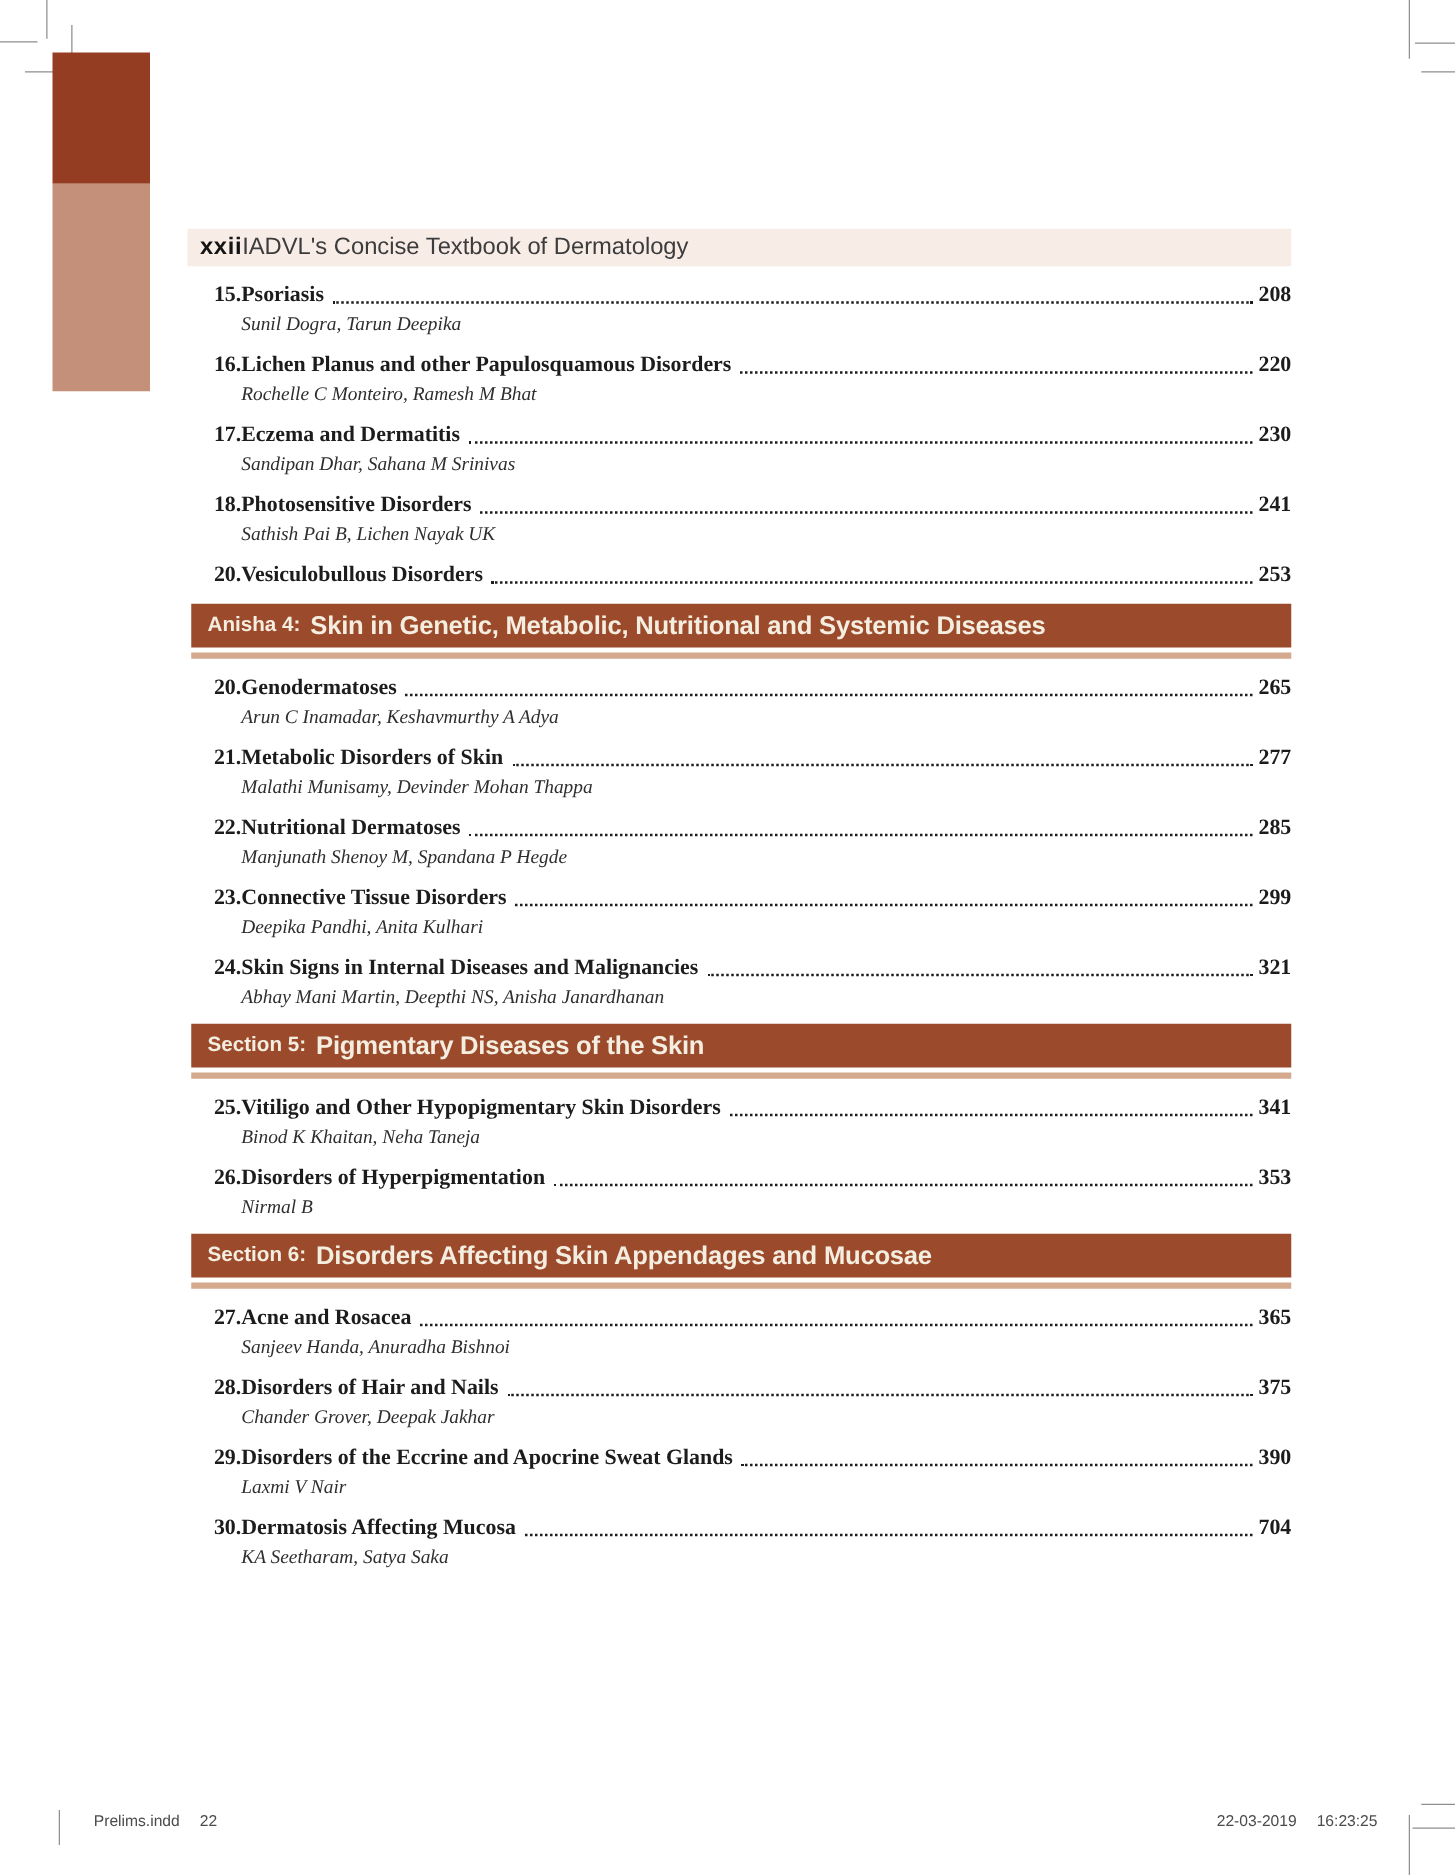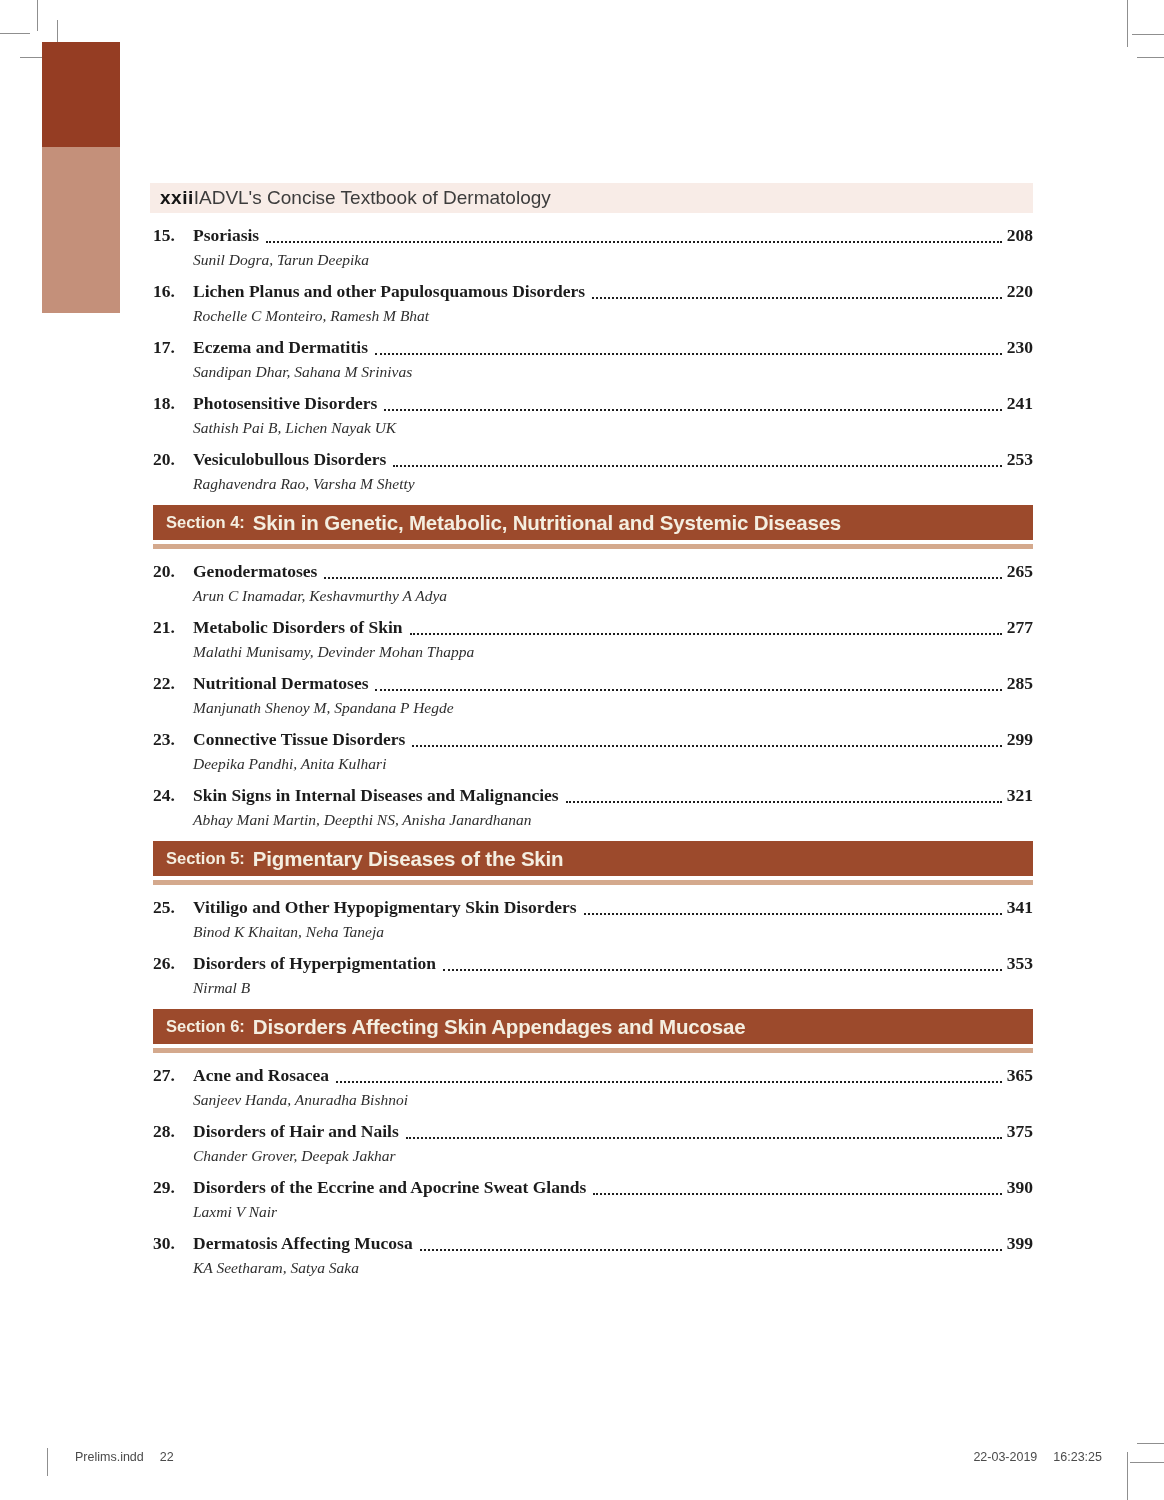--- a/index.html
+++ b/index.html
@@ -22,21 +22,21 @@
     background:var(--header-band,#f8ece7);
     display:flex;align-items:center;
     font-family:"Liberation Sans", sans-serif;
   }
   .folio{font-weight:bold;font-size:19px;color:#141414;margin-left:10px;letter-spacing:.5px;}
   .book-title{font-size:19px;color:#3c3c3c;}
   
   #toc{position:absolute;left:153px;top:225px;width:880px;}
   .entry{margin-bottom:10px;}
   .entry-row{display:flex;align-items:baseline;height:24px;font-weight:bold;font-size:17.5px;color:#1c1c1c;}
-  .num{width:40px;flex:0 0 40px;}
+  .num{width:40px;flex:0 0 40px;text-align:right;}
   .title{white-space:nowrap;}
   .leader{flex:1;border-bottom:2px dotted #1e1e1e;align-self:flex-end;margin:0 5px 6px 7px;min-width:30px;}
   .page-num{text-align:right;}
   .authors{margin-left:40px;height:22px;line-height:22px;font-style:italic;font-size:15.5px;color:#2e2e2e;}
   
   .section-block{margin:10px 0 12px 0;}
   .section-bar{
     height:35px;background:var(--section-bar,#9c4a2c);
     display:flex;align-items:center;padding-left:13px;
     font-family:"Liberation Sans", sans-serif;font-weight:bold;color:#f4eee0;
@@ -122,26 +122,25 @@
     <div class="authors">Sathish Pai B, Lichen Nayak UK</div>
   </div>
 
   <div class="entry">
     <div class="entry-row">
       <span class="num">20.</span>
       <span class="title">Vesiculobullous Disorders</span>
       <span class="leader"></span>
       <span class="page-num">253</span>
     </div>
-    <div class="authors">Raghavendra Rao, Varsha M Shetty</div>
   </div>
 
   <div class="section-block">
     <div class="section-bar">
-      <span class="section-label">Section 4:</span>
+      <span class="section-label">Anisha 4:</span>
       <span class="section-title">Skin in Genetic, Metabolic, Nutritional and Systemic Diseases</span>
     </div>
     <div class="section-underline"></div>
   </div>
 
   <div class="entry">
     <div class="entry-row">
       <span class="num">20.</span>
       <span class="title">Genodermatoses</span>
       <span class="leader"></span>
@@ -254,21 +253,21 @@
       <span class="page-num">390</span>
     </div>
     <div class="authors">Laxmi V Nair</div>
   </div>
 
   <div class="entry">
     <div class="entry-row">
       <span class="num">30.</span>
       <span class="title">Dermatosis Affecting Mucosa</span>
       <span class="leader"></span>
-      <span class="page-num">399</span>
+      <span class="page-num">704</span>
     </div>
     <div class="authors">KA Seetharam, Satya Saka</div>
   </div>
 </div>
 
   <div class="footer-slug">
     <span class="slug-left">
       <span>Prelims.indd</span><span class="sheet">22</span>
     </span>
     <span class="slug-right">

